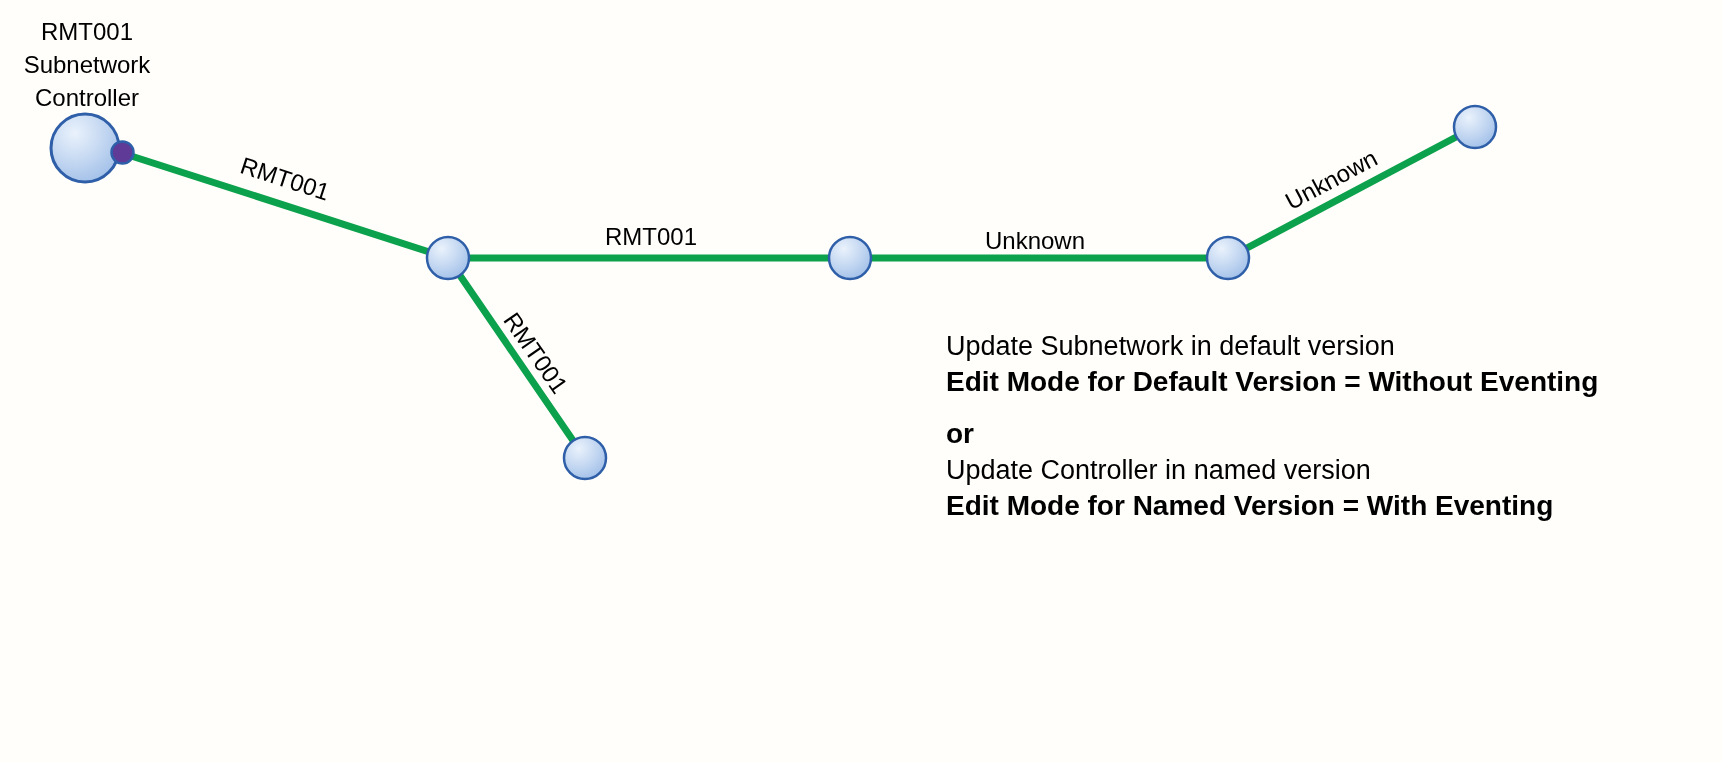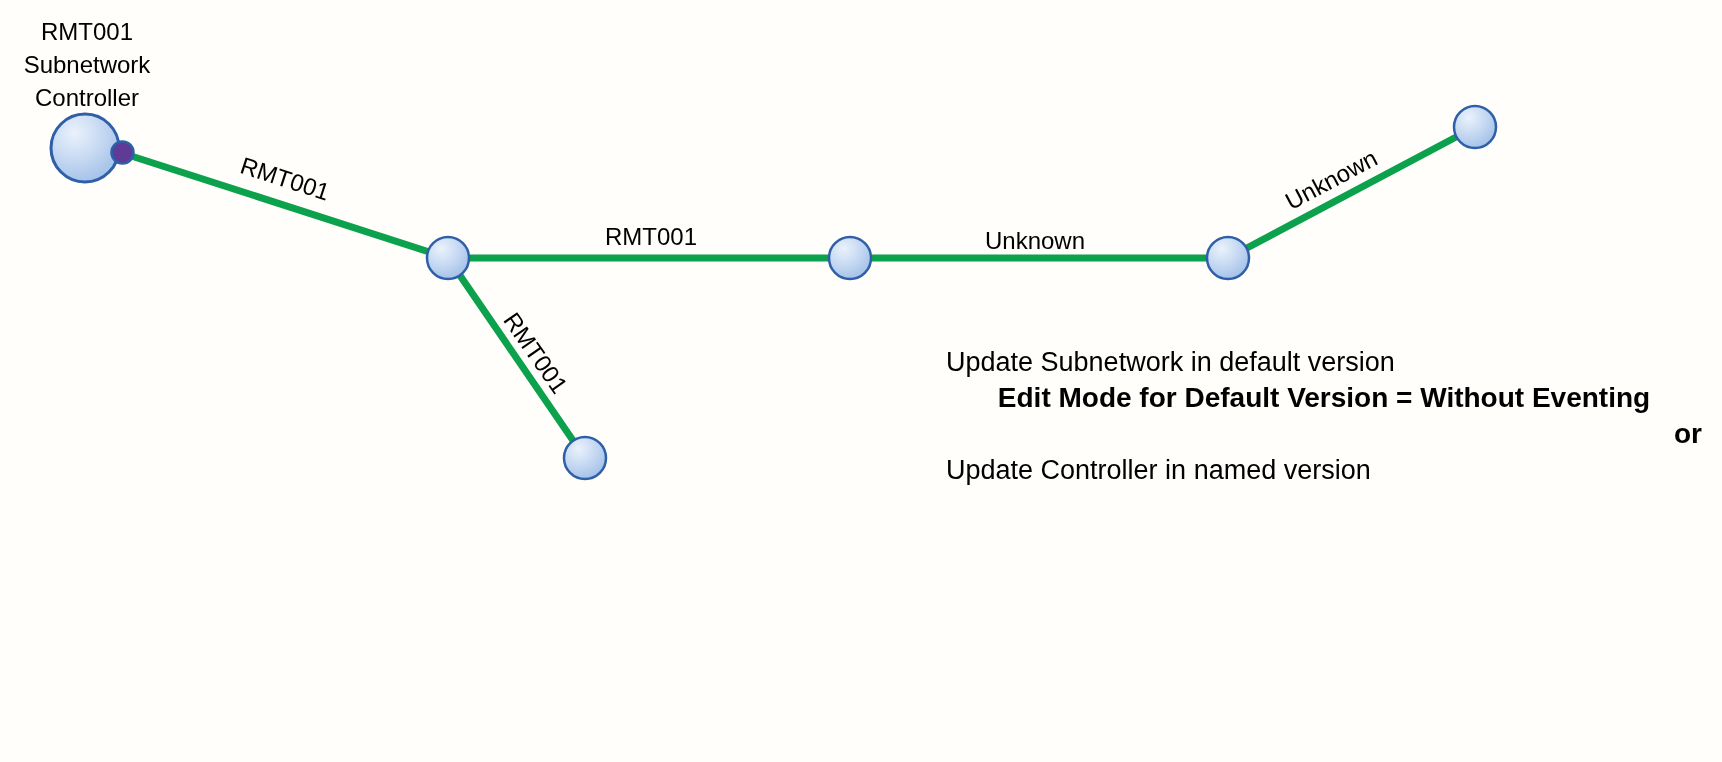--- a/index.html
+++ b/index.html
@@ -22,37 +22,37 @@
     top: 0;
   }
   svg.diagram text {
     font-family: "Liberation Sans", sans-serif;
     font-size: 24px;
     fill: #000000;
   }
   .annotation {
     position: absolute;
     left: 946px;
-    top: 344px;
+    top: 328px;
     width: 756px;
     color: #000000;
   }
   .ann-line {
     font-size: 27px;
     line-height: 36px;
     height: 36px;
     white-space: nowrap;
   }
   .ann-line.bold {
     font-weight: bold;
     font-size: 28px;
-    text-align: center;
   }
   .ann-line.centered {
-    text-align: right;
+    text-align: left;
+    margin-top: 16px;
   }
 </style>
 </head>
 <body>
 
 <div class="stage">
 
   <svg class="diagram" width="1722" height="762" viewBox="0 0 1722 762">
     <defs>
       <radialGradient id="gNode" cx="35%" cy="28%" r="80%">
@@ -85,15 +85,16 @@
     <text x="87" y="40" text-anchor="middle">RMT001</text>
     <text x="87" y="73" text-anchor="middle">Subnetwork</text>
     <text x="87" y="106" text-anchor="middle">Controller</text>
   </svg>
 
   <div class="annotation">
     <div class="ann-line">Update Subnetwork in default version</div>
     <div class="ann-line bold">Edit Mode for Default Version = Without Eventing</div>
     <div class="ann-line bold centered">or</div>
     <div class="ann-line">Update Controller in named version</div>
+    <div class="ann-line bold">Edit Mode for Named Version = With Eventing</div>
   </div>
 
 </div>
 
 </body></html>

